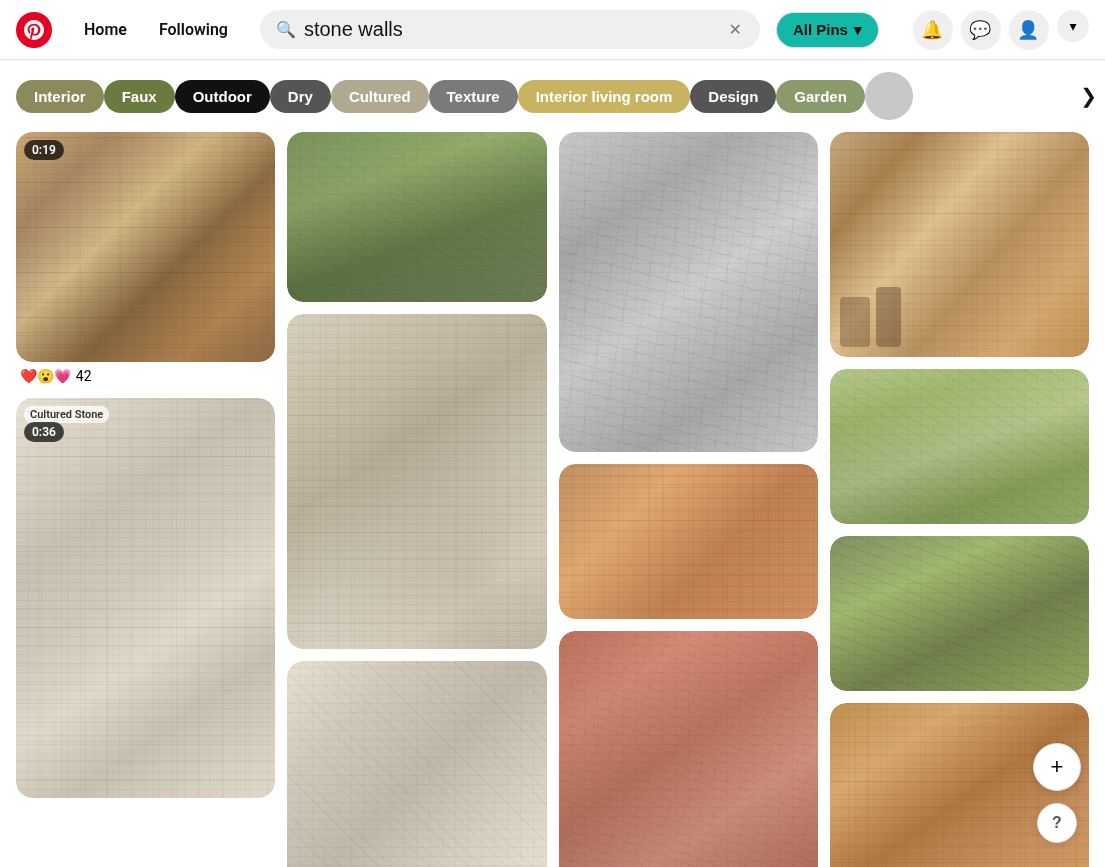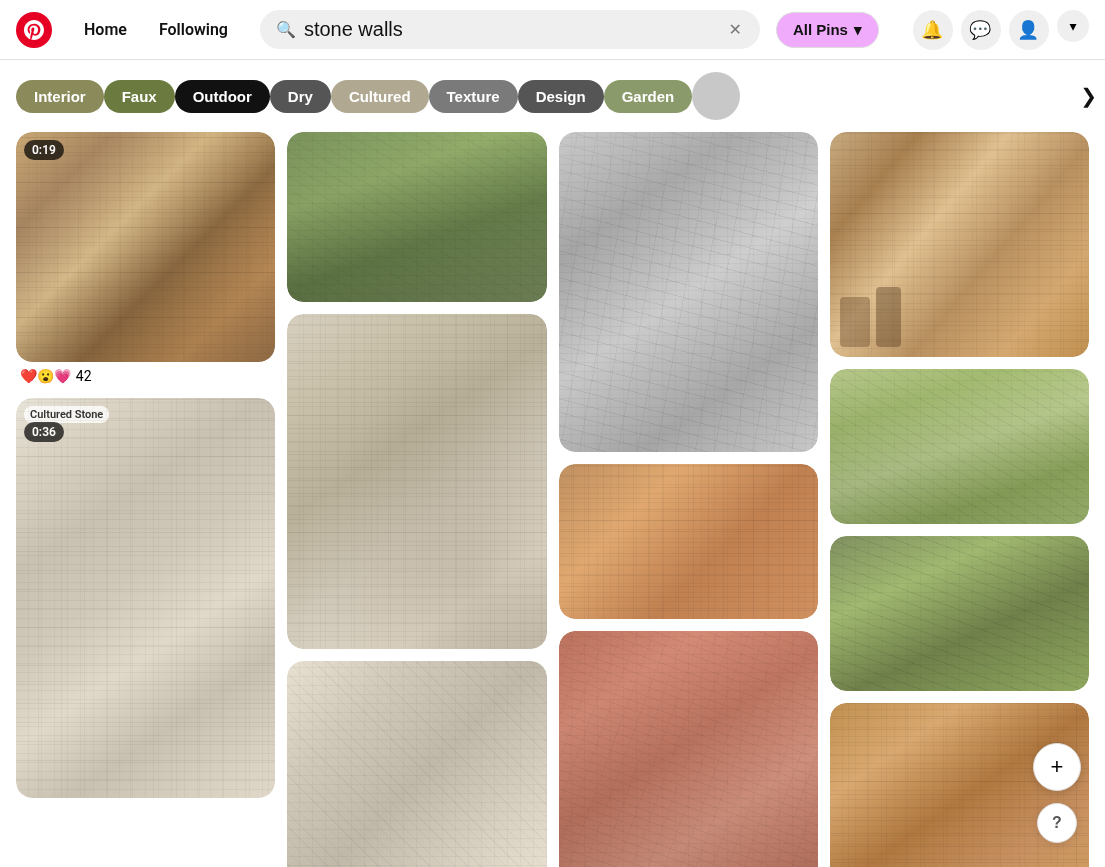--- a/index.html
+++ b/index.html
@@ -65,21 +65,21 @@
     }
     .filter-btn {
       display: flex;
       gap: 6px;
       padding: 8px 16px;
       border: 1.5px solid #ddd;
       border-radius: 24px;
       font-size: 15px;
       font-weight: 600;
       cursor: pointer;
-      background: #f0abfc;
+      background: #14b8a6;
       color: #111;
     }
     .header-icons { display: flex; gap: 8px; margin-left: auto; }
     .icon-btn {
       width: 40px; height: 40px;
       border-radius: 50%;
       background: #efefef;
       border: none;
       cursor: pointer;
       display: flex; align-items: center; justify-content: center;
@@ -258,20 +258,21 @@
   </div>
 </header>
 
 <div class="chips-bar">
   <button class="chip chip-muted">Interior</button>
   <button class="chip chip-olive">Faux</button>
   <button class="chip chip-active">Outdoor</button>
   <button class="chip chip-gray">Dry</button>
   <button class="chip chip-light">Cultured</button>
   <button class="chip chip-stone">Texture</button>
+  <button class="chip chip-selected">Interior living room</button>
   <button class="chip chip-dark">Design</button>
   <button class="chip chip-green">Garden</button>
   <button class="chip chip-pale" style="width:48px; height:48px; border-radius:50%; padding:0;"></button>
   <div class="chips-next">❯</div>
 </div>
 
 <div class="masonry-container">
 
   <div class="pin-card">
     <div class="pin-img-wrap">

